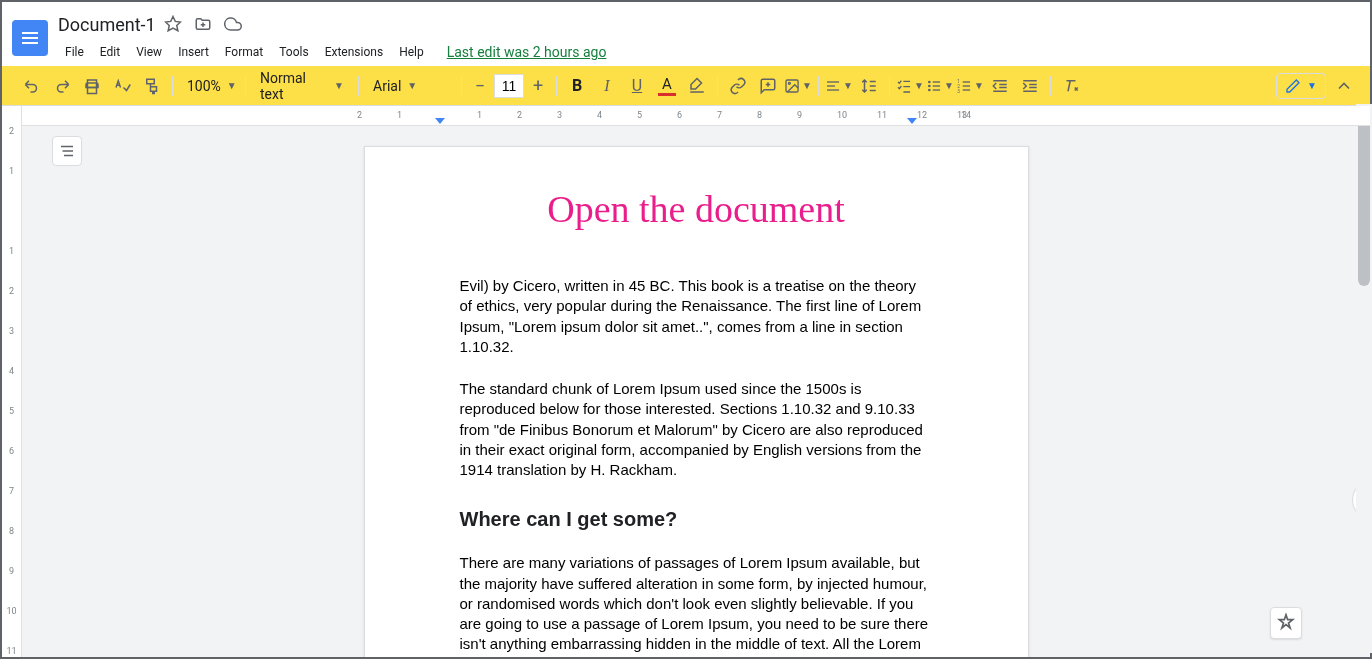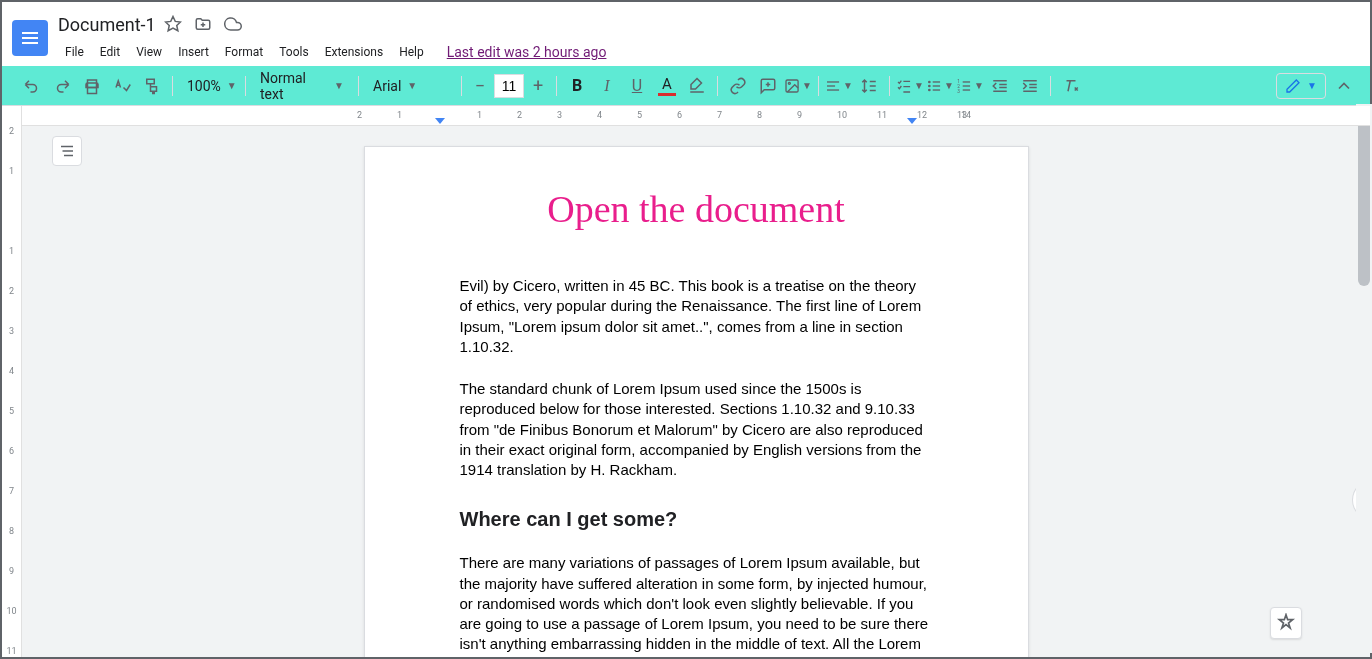--- a/index.html
+++ b/index.html
@@ -11,29 +11,29 @@
 .logo-icon::before { content: ''; width: 16px; height: 2px; background: #fff; box-shadow: 0 -5px 0 #fff, 0 5px 0 #fff; }
 
 .title-area { flex: 1; }
 .title-row { display: flex; align-items: center; height: 28px; }
 .doc-title { font-size: 18px; color: #202124; margin-right: 8px; }
 .title-icons { display: flex; gap: 12px; align-items: center; color: #5f6368; }
 .title-icon { cursor: pointer; }
 
 .menu-row { display: flex; align-items: center; height: 28px; gap: 2px; }
 .menu-item { padding: 4px 7px; font-size: 12px; color: #202124; cursor: pointer; border-radius: 4px; }
-.last-edit { margin-left: 14px; font-size: 14px; color: #701a75; text-decoration: underline; cursor: pointer; }
+.last-edit { margin-left: 14px; font-size: 14px; color: #15803d; text-decoration: underline; cursor: pointer; }
 
 .header-right { display: flex; align-items: center; gap: 16px; padding-top: 4px; }
 .comments-icon { width: 24px; height: 24px; cursor: pointer; color: #5f6368; }
 .share-btn { background: #1a73e8; color: #fff; border: none; padding: 8px 20px; border-radius: 4px; font-size: 14px; font-weight: 500; display: flex; align-items: center; gap: 6px; cursor: pointer; }
 .avatar { width: 32px; height: 32px; border-radius: 50%; background: #e0e0e0; overflow: hidden; cursor: pointer; }
 .avatar svg { width: 100%; height: 100%; }
 
-.toolbar { background: #5eead4; border-bottom: 1px solid #dadce0; display: flex; align-items: center; padding: 4px 16px; height: 40px; gap: 2px; }
+.toolbar { background: #fde047; border-bottom: 1px solid #dadce0; display: flex; align-items: center; padding: 4px 16px; height: 40px; gap: 2px; }
 .tool-btn { width: 28px; height: 28px; display: flex; align-items: center; justify-content: center; cursor: pointer; border-radius: 2px; color: #5f6368; }
 .tool-sep { width: 1px; height: 20px; background: #dadce0; margin: 0 4px; }
 .zoom-sel, .style-sel, .font-sel { display: flex; align-items: center; padding: 2px 8px; font-size: 14px; color: #202124; cursor: pointer; gap: 4px; }
 .zoom-sel { width: 60px; }
 .style-sel { width: 100px; }
 .font-sel { width: 90px; }
 .font-size-box { display: flex; align-items: center; }
 .fs-btn { width: 24px; height: 24px; display: flex; align-items: center; justify-content: center; cursor: pointer; font-size: 18px; color: #5f6368; }
 .fs-input { width: 30px; height: 24px; text-align: center; border: 1px solid #dadce0; font-size: 14px; margin: 0 2px; }
 .text-color { display: flex; flex-direction: column; align-items: center; }

